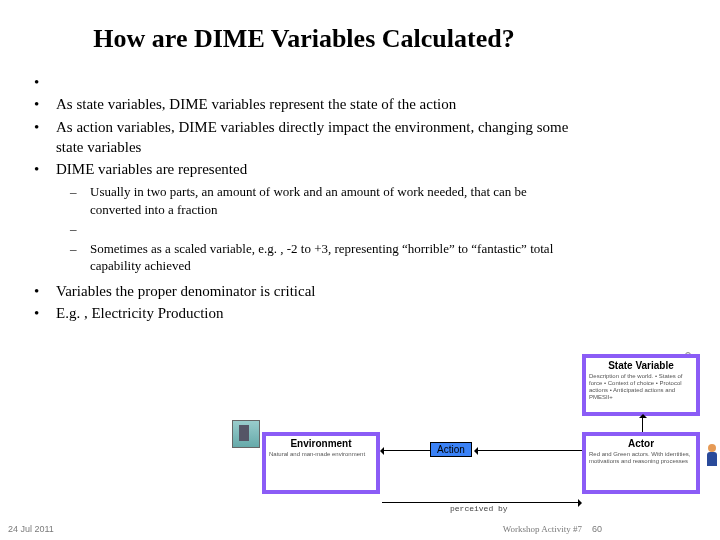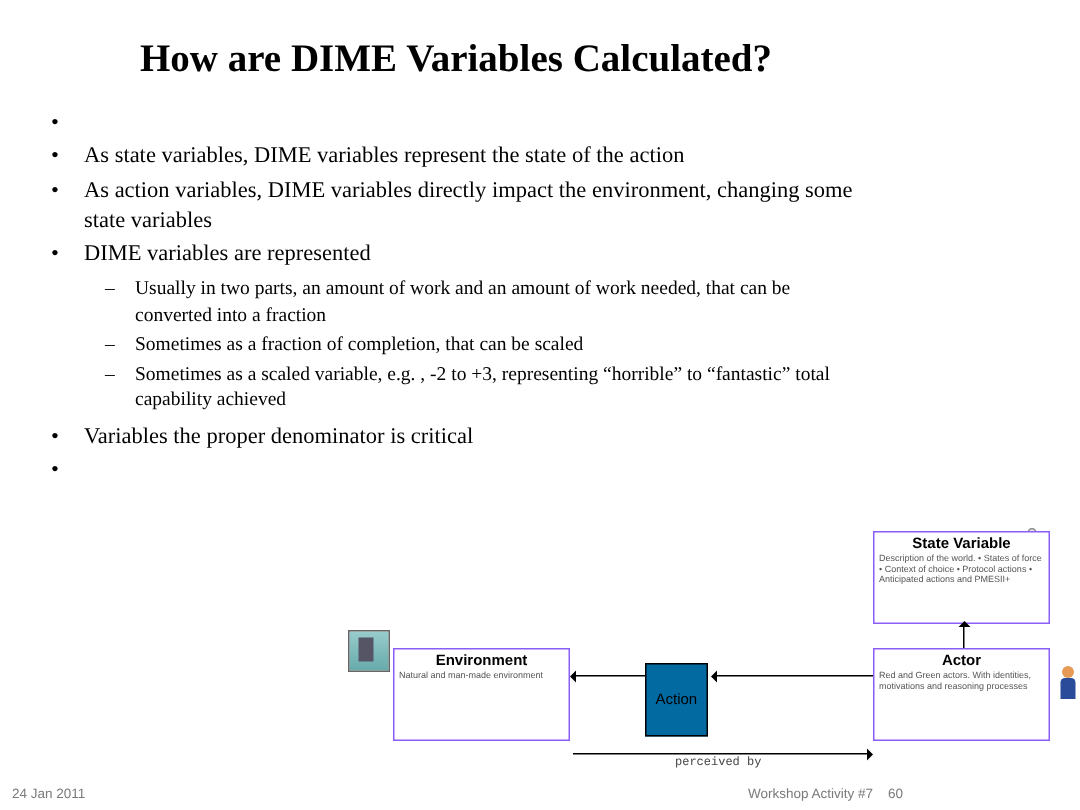--- a/index.html
+++ b/index.html
@@ -61,21 +61,21 @@
     left: 8px;
     bottom: 6px;
     font-family: Arial, sans-serif;
     font-size: 9px;
     color: #7a7a7a;
   }
   .footer-right {
     position: absolute;
     right: 26px;
     bottom: 6px;
-    font-family: Liberation Sans, sans-serif;
+    font-family: Liberation Serif, serif;
     font-size: 9px;
     color: #7a7a7a;
   }
   .page-num {
     position: absolute;
     right: 6px;
     bottom: 6px;
     font-family: Liberation Sans, sans-serif;
     font-size: 9px;
     color: #7a7a7a;
@@ -84,21 +84,21 @@
   
   .diagram {
     position: absolute;
     left: 232px;
     bottom: 26px;
     width: 480px;
     height: 160px;
   }
   .dbox {
     position: absolute;
-    border: 1px solid #8b5cf6;
+    border: 4px solid #8b5cf6;
     background: #fff;
     width: 118px;
     box-sizing: border-box;
     padding: 2px 3px 3px 3px;
   }
   .dbox .dtitle {
     font-family: Arial, sans-serif;
     font-size: 10px;
     font-weight: bold;
     text-align: center;
@@ -111,24 +111,24 @@
     line-height: 1.15;
   }
   .env { left: 30px;  top: 78px; height: 62px; }
   .act { left: 350px; top: 78px; height: 62px; }
   .sv  { left: 350px; top: 0px;  height: 62px; }
   .action-lbl {
     position: absolute;
     left: 198px;
     top: 88px;
     border: 1px solid #000;
-    background: #0369a1;
+    background: #3b82f6;
     font-family: Arial, sans-serif;
     font-size: 10px;
-    padding: 18px 6px;
+    padding: 1px 6px;
   }
   .perc-lbl {
     position: absolute;
     left: 218px;
     top: 150px;
     font-family: Liberation Mono, monospace;
     font-size: 8px;
     color: #444;
   }
   
@@ -238,35 +238,35 @@
       </li>
   </ul>
 
   <ul class="sub">
     <li>
         <span class="dash">–</span>
         <span>Usually in two parts, an amount of work and an amount of work needed, that can be converted into a fraction</span>
       </li>
     <li>
         <span class="dash">–</span>
-        <span>Sometimes as a fraction of completion, that can be scaled</span>
       </li>
     <li>
         <span class="dash">–</span>
         <span>Sometimes as a scaled variable, e.g. , -2 to +3, representing “horrible” to “fantastic” total capability achieved</span>
       </li>
   </ul>
 
   <ul class="bullets" style="margin-top:6px">
     <li>
         <span class="dot">•</span>
         <span>Variables the proper denominator is critical</span>
       </li>
     <li>
         <span class="dot">•</span>
+        <span>E.g. , Electricity Production</span>
       </li>
   </ul>
 
   <div class="diagram">
 
     <div class="therm">
       <div class="tube"></div>
         <div class="bulb"></div>
     </div>
 
@@ -297,17 +297,17 @@
     <div class="arrow-h left" style="left:244px; top:96px; width:106px;"></div>
 
     <div class="arrow-h left" style="left:150px; top:96px; width:48px;"></div>
 
     <div class="arrow-h right" style="left:150px; top:148px; width:198px;"></div>
 
     <div class="arrow-v up" style="left:410px; top:62px; height:16px;"></div>
 
   </div>
 
-  <div class="footer-left">24 Jan 2011</div>
+  <div class="footer-left">24 Jul 2011</div>
   <div class="footer-right">Workshop Activity #7</div>
   <div class="page-num">60</div>
 
 </div>
 
 </body></html>

